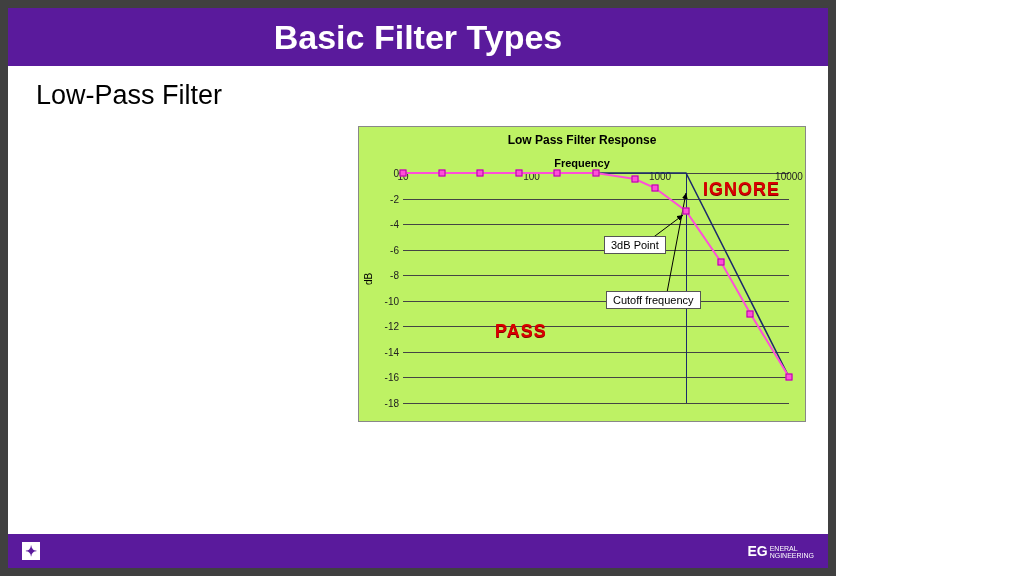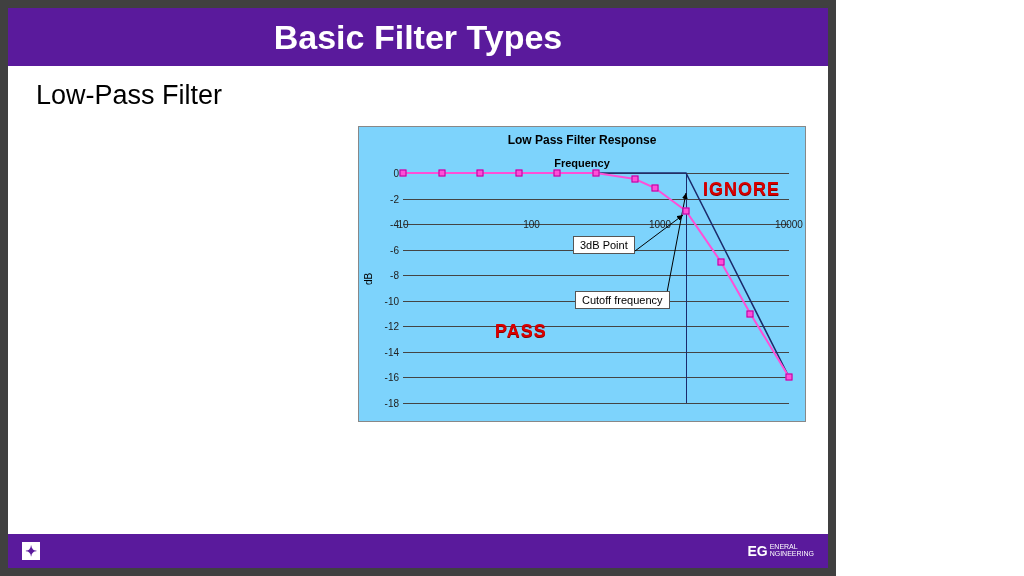--- a/index.html
+++ b/index.html
@@ -7,35 +7,35 @@
   .slide { width:836px; height:576px; position:relative; border:8px solid #404040; background:#fff; }
   .title-bar { width:100%; height:58px; background:#5a1a9c; color:#fff; font-size:34px; font-weight:bold; text-align:center; line-height:58px; }
   .content { position:absolute; left:28px; top:68px; width:520px; color:#000; font-size:27px; line-height:1.45; }
   .content .heading { margin-bottom:11px; }
   .content ul { list-style:none; }
   .content li::before { content:"• "; }
   .footer { position:absolute; left:0; bottom:0; width:100%; height:34px; background:#5a1a9c; color:#fff; display:flex; align-items:center; justify-content:space-between; padding:0 14px; font-size:11px; }
   .nyu { display:flex; align-items:center; gap:8px; }
   .nyu-logo { width:18px; height:18px; background:#fff; color:#5a1a9c; font-weight:bold; font-size:14px; display:flex; align-items:center; justify-content:center; }
   .nyu-text { line-height:1.05; }
-  .eg { font-weight:bold; font-size:14px; display:flex; align-items:flex-start; gap:2px;}
+  .eg { font-weight:bold; font-size:14px; display:flex; align-items:flex-end; gap:2px;}
   .eg small { font-size:7px; font-weight:normal; line-height:1; display:inline-block;}
   
-  .chart-wrap { position:absolute; right:22px; top:118px; width:448px; height:296px; border:1px solid #888; background:#7dd3fc; }
+  .chart-wrap { position:absolute; right:22px; top:118px; width:448px; height:296px; border:1px solid #888; background:#bef264; }
   .chart-title { text-align:center; font-weight:bold; font-size:12px; margin-top:6px; }
   .chart-sub { text-align:center; font-weight:bold; font-size:11px; margin-top:10px; }
   .plot { position:absolute; left:44px; top:46px; width:386px; height:230px; }
   .gridline { position:absolute; left:0; width:100%; border-top:1px solid #444; }
   .ytick { position:absolute; right:390px; width:30px; text-align:right; font-size:10px; color:#222; transform:translateY(-50%); }
-  .xtick { position:absolute; top:-2px; font-size:10px; color:#222; transform:translateX(-50%);margin-top:48px; }
+  .xtick { position:absolute; top:-2px; font-size:10px; color:#222; transform:translateX(-50%); }
   .ylabel { position:absolute; left:4px; top:158px; font-size:10px; transform:rotate(-90deg); transform-origin:left top; }
   .svg-lines { position:absolute; left:0; top:0; width:100%; height:100%; overflow:visible; }
   .vline { position:absolute; top:0; height:100%; border-left:1px solid #1b2a6b; }
   .marker { position:absolute; width:7px; height:7px; background:#ff4fd8; border:1px solid #b000a0; transform:translate(-50%,-50%); }
-  .ann-box { position:absolute; border:1px solid #555; background:#fff; font-size:11px; padding:2px 6px; white-space:nowrap; }
+  .ann-box { position:absolute; border:1px solid #555; background:#fff; font-size:11px; padding:2px 6px; white-space:nowrap;margin-left:31px; }
   .arrow { stroke:#000; stroke-width:1; fill:none; marker-end:url(#ah); }
   .pass { position:absolute; color:#d90000; font-weight:900; font-size:18px; letter-spacing:1px; text-shadow:0 1px 0 #800;}
 </style>
 </head>
 <body>
 
 <div class="slide">
 
   <div class="title-bar">Basic Filter Types</div>
 

